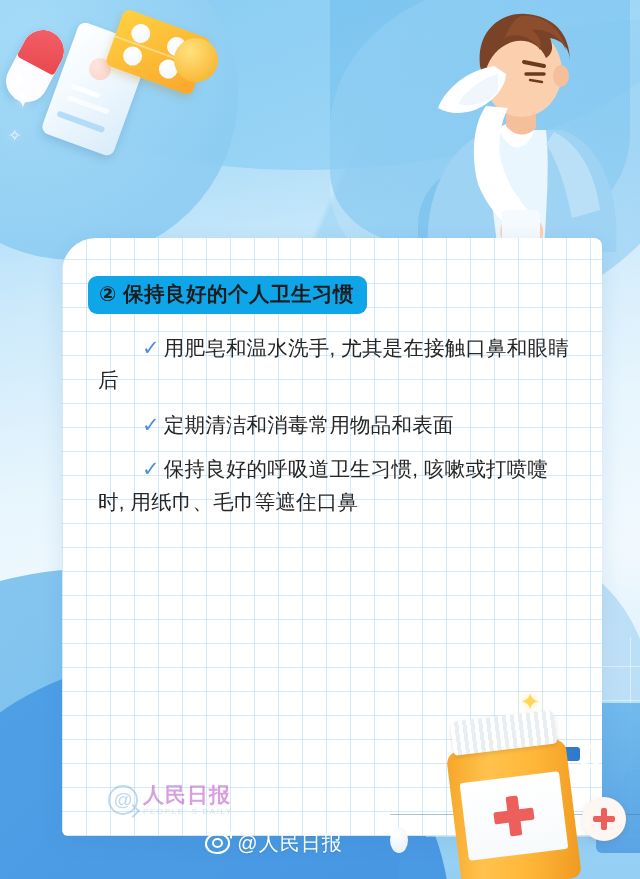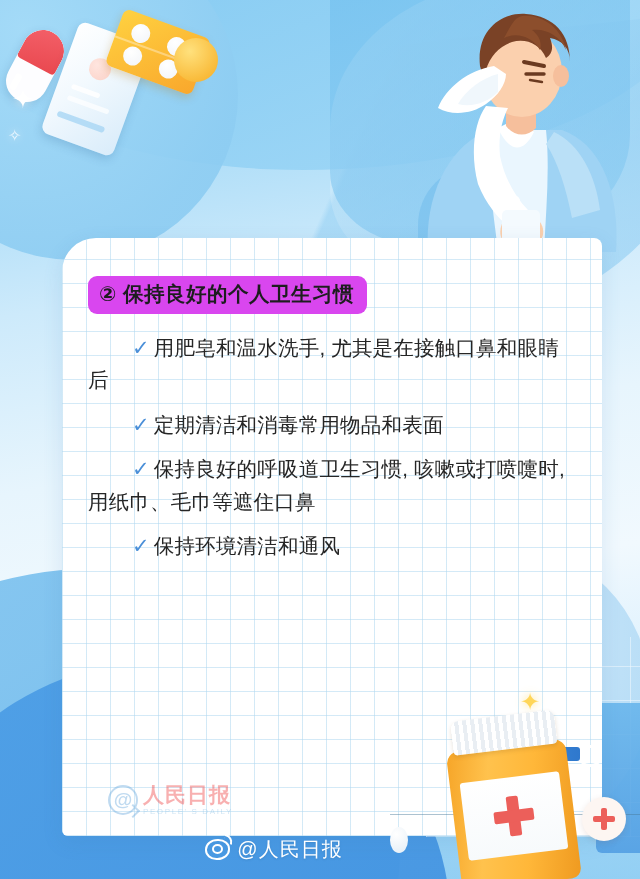--- a/index.html
+++ b/index.html
@@ -170,39 +170,40 @@
   .card .grid {
     position:absolute; inset:0;
     background:
       repeating-linear-gradient(0deg,rgba(176,216,240,.55) 0 1px,rgba(255,255,255,0) 1px 24px),
       repeating-linear-gradient(90deg,rgba(176,216,240,.55) 0 1px,rgba(255,255,255,0) 1px 24px);
   }
   .card-inner { position:relative; padding:38px 30px 0 26px; }
 
   .heading {
     display:inline-block;
-    background:#d946ef;
+    background:#0ea5e9;
     border-radius:9px;
     padding:4px 13px 6px 11px;
     font-size:20.5px;
     font-weight:bold;
     color:#1d1d1f;
     letter-spacing:.5px;
     white-space:nowrap;
   }
 
   .tips { margin-top:17px; }
   .tip {
     position:relative;
     font-size:20.5px;
     line-height:1.58;
     color:#262626;
     text-indent:44px;
     letter-spacing:.2px;
     margin-bottom:11px;
+    padding-left:10px;
   }
   .tip .check {
     color:#4a8fd8;
     font-weight:bold;
     font-size:21px;
     margin-right:4px;
   }
 
   
   .watermark {
@@ -216,21 +217,21 @@
     color:#6aa9dd; font-size:19px; font-weight:bold;
     display:flex; align-items:center; justify-content:center;
     position:relative;
   }
   .wm-at::after {
     content:""; position:absolute; right:-2px; bottom:-3px;
     width:8px; height:8px; border-right:2.5px solid #6aa9dd; border-bottom:2.5px solid #6aa9dd;
     transform:rotate(-45deg);
   }
   .wm-txt { display:flex; flex-direction:column; line-height:1; }
-  .wm-cn { font-size:21px; font-weight:bold; color:#ef4444; letter-spacing:1px; }
+  .wm-cn { font-size:21px; font-weight:bold; color:#a21caf; letter-spacing:1px; }
   .wm-en { font-size:8px; color:#8fc0e4; letter-spacing:1.6px; margin-top:3px; }
 
   
   .bottle { right:64px; bottom:-6px; width:126px; height:170px; transform:rotate(-7deg); }
   .bottle .cap {
     position:absolute; left:10px; top:0; width:104px; height:34px;
     border-radius:8px 8px 4px 4px;
     background:
       repeating-linear-gradient(90deg,#ffffff 0 4px,#e9eef3 4px 8px);
     box-shadow:0 2px 4px rgba(120,80,20,.18);
@@ -281,21 +282,21 @@
     right:0; bottom:64px; width:250px; height:1px;
     background:rgba(70,120,150,.45);
   }
   .pearl {
     left:390px; bottom:26px; width:18px; height:26px; border-radius:50%;
     background:radial-gradient(circle at 35% 28%,#ffffff,#e4eef6);
   }
 
   
   .bottombar {
-    position:absolute; left:0; bottom:8px; width:548px; height:44px;
+    position:absolute; left:0; bottom:14px; width:548px; height:44px;
     display:flex; align-items:center; justify-content:center; gap:7px;
     background:linear-gradient(90deg,rgba(92,166,226,.0),rgba(130,194,238,.0));
   }
   .weibo {
     width:25px; height:21px; position:relative;
   }
   .weibo .outer {
     position:absolute; inset:0;
     border:2.6px solid #ffffff; border-radius:50% 46% 50% 46%;
   }
@@ -407,23 +408,20 @@
       <div class="tips">
         <div class="tip">
           <span class="check">✓</span><span>用肥皂和温水洗手, 尤其是在接触口鼻和眼睛后</span>
         </div>
         <div class="tip">
           <span class="check">✓</span><span>定期清洁和消毒常用物品和表面</span>
         </div>
         <div class="tip">
           <span class="check">✓</span><span>保持良好的呼吸道卫生习惯, 咳嗽或打喷嚏时, 用纸巾、毛巾等遮住口鼻</span>
         </div>
-        <div class="tip">
-          <span class="check">✓</span><span>保持环境清洁和通风</span>
-        </div>
       </div>
     </div>
 
     <div class="watermark">
       <span class="wm-at">@</span>
       <span class="wm-txt">
         <span class="wm-cn">人民日报</span>
         <span class="wm-en">PEOPLE' S DAILY</span>
       </span>
     </div>

